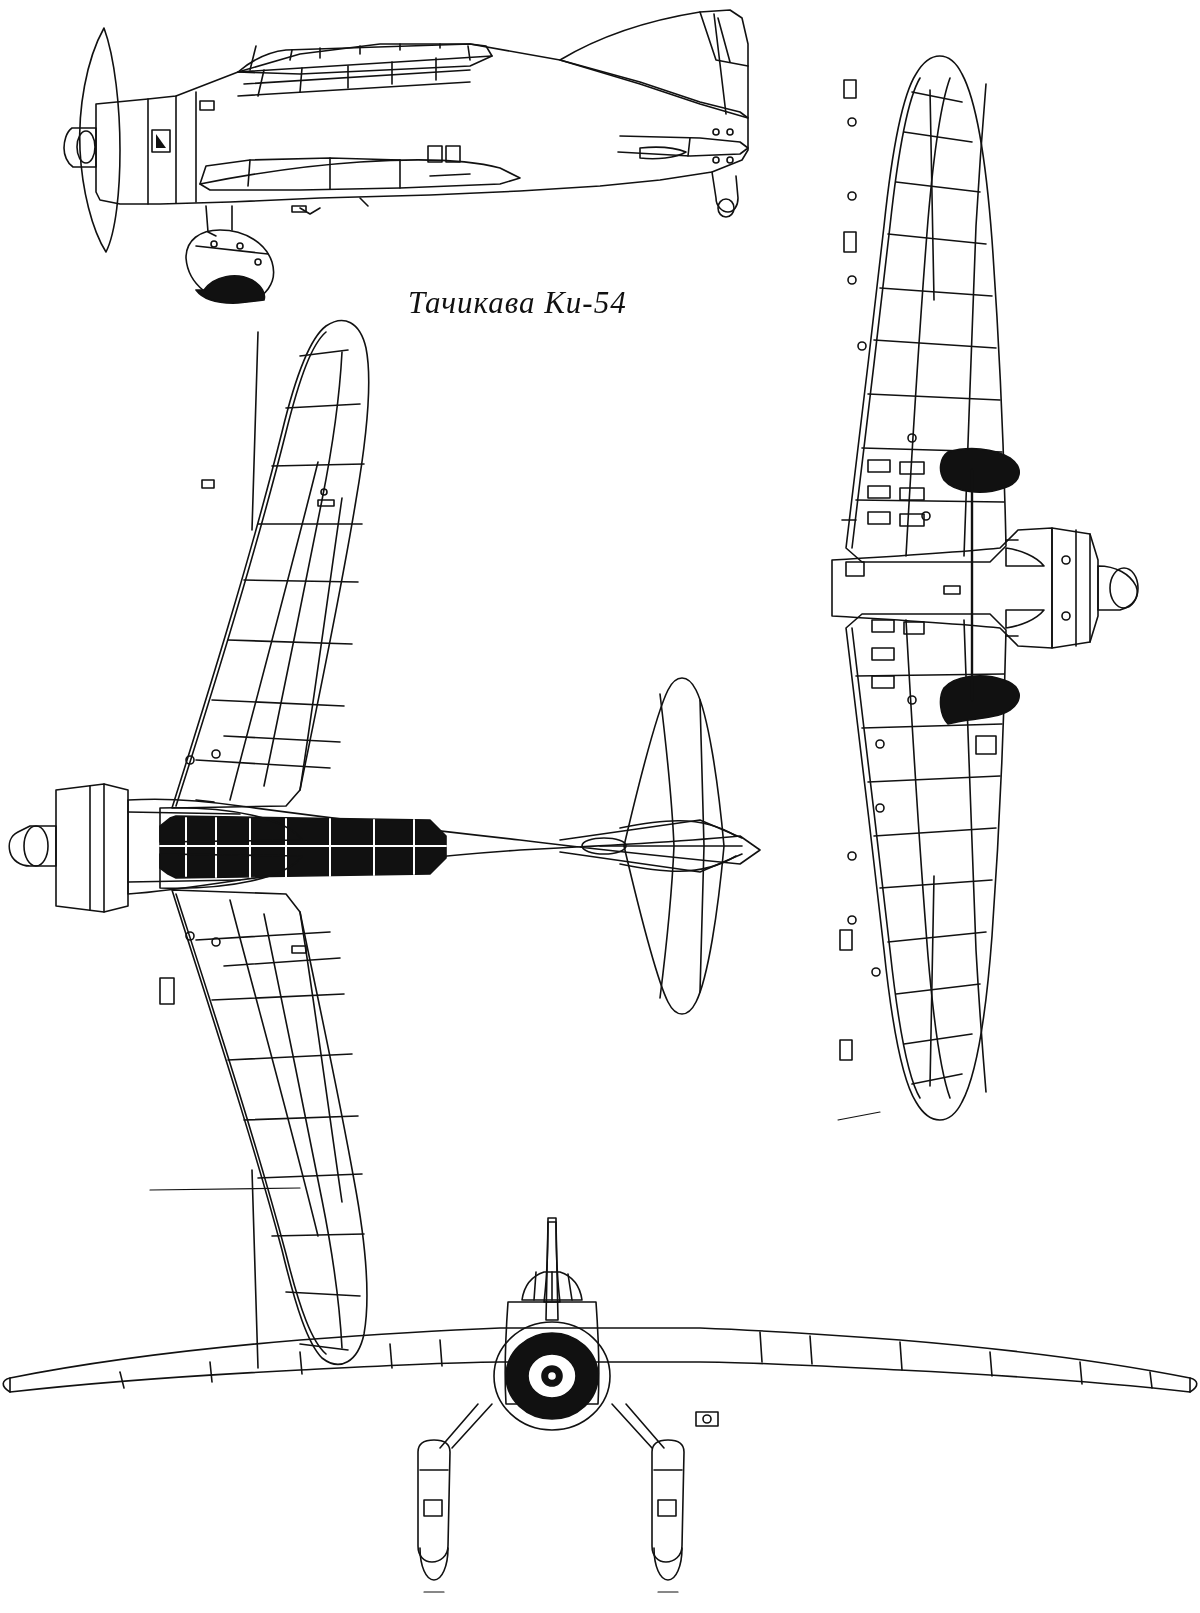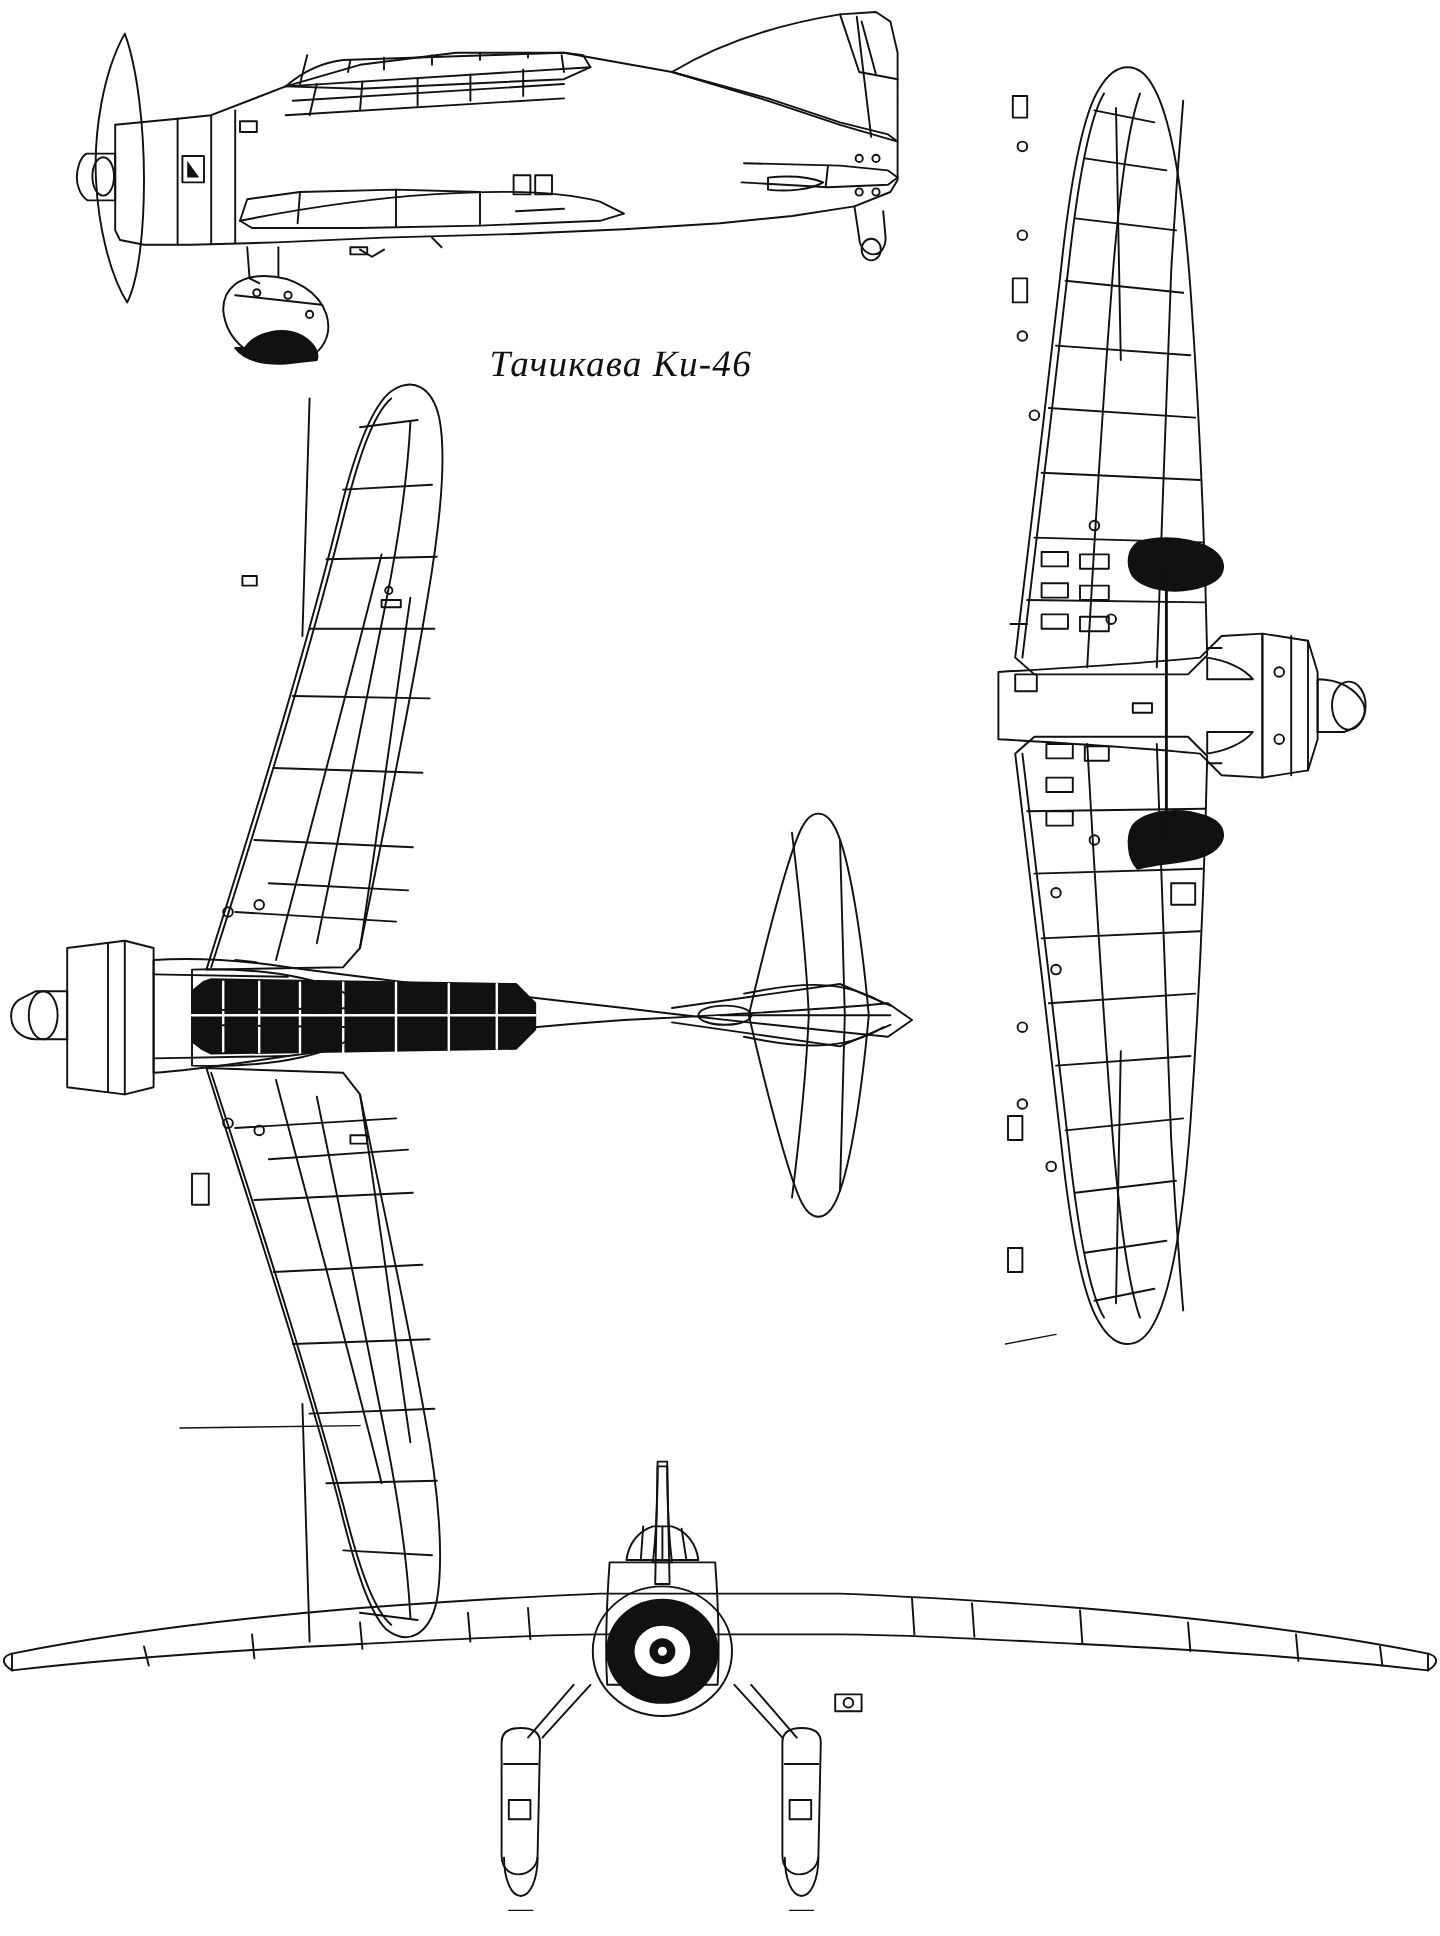--- a/index.html
+++ b/index.html
@@ -342,14 +342,14 @@
         <rect x="658" y="1500" width="18" height="16"></rect>
         <path d="M654,1548 C654,1566 660,1580 668,1580 C676,1580 682,1566 682,1548"></path>
 
         <path d="M424,1592 L444,1592" stroke-width="1.2"></path>
         <path d="M658,1592 L678,1592" stroke-width="1.2"></path>
       </g>
 
     </g>
   </svg>
 
-  <div class="ttl">Тачикава Ки-46</div>
+  <div class="ttl">Тачикава Ки-54</div>
 </div>
 
 </body></html>

